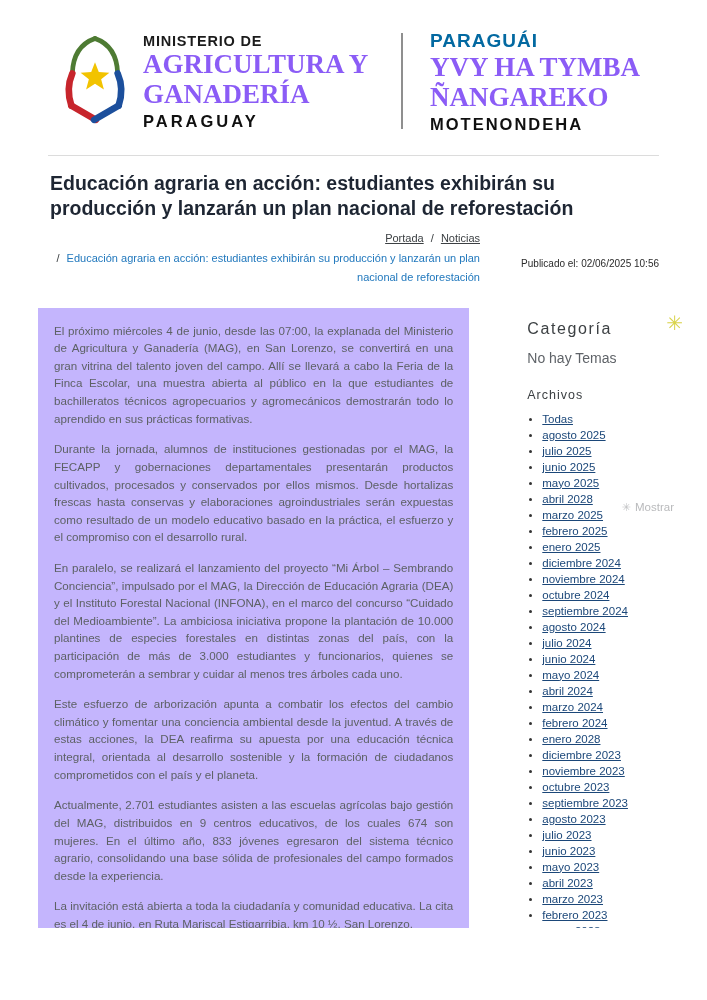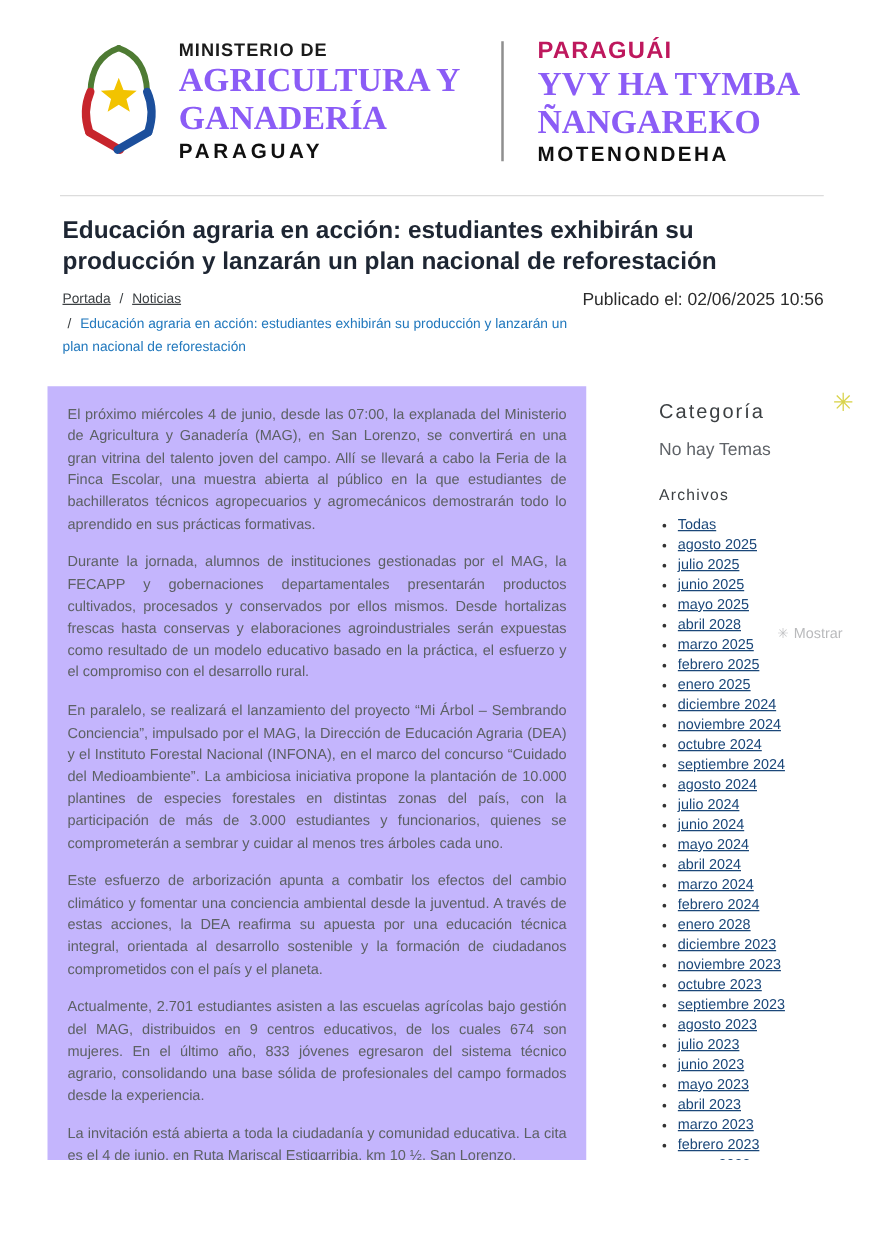--- a/index.html
+++ b/index.html
@@ -19,21 +19,21 @@
     align-items: flex-start;
     padding: 30px 40px 0 57px;
   }
   .logo-wrap { flex: 0 0 auto; }
   .h-text { margin-left: 10px; }
   .h-left { width: 252px; }
   .line-small  { font-size: 14.5px; font-weight: 700; letter-spacing: 0.8px; color: #1b1b1b; margin-top: 3px; }
   .line-big    { font-family: "Liberation Serif", serif; font-size: 27px; font-weight: 700; color: #8b5cf6; line-height: 1.12; }
   .line-country{ font-size: 16.5px; font-weight: 800; letter-spacing: 3px; color: #101010; margin-top: 3px; }
   .h-divider { width: 2px; height: 96px; background: #8f8f8f; margin: 3px 17px 0 6px; }
-  .line-guarani-top { font-size: 19px; font-weight: 800; letter-spacing: 1px; color: #be185d; }
+  .line-guarani-top { font-size: 19px; font-weight: 800; letter-spacing: 1px; color: #0369a1; }
   .line-guarani-bottom { font-size: 16.5px; font-weight: 800; letter-spacing: 2px; color: #101010; margin-top: 3px; }
 
   .header-rule {
     border: none;
     border-top: 1px solid #dcdcdc;
     margin: 17px 48px 0 48px;
   }
 
   
   .page-title {
@@ -41,27 +41,28 @@
     font-size: 19.5px;
     font-weight: 700;
     line-height: 1.28;
     color: #1e2633;
   }
   .meta-row {
     display: flex;
     justify-content: space-between;
     align-items: flex-start;
     margin: 0 48px 0 50px;
+    text-align: right;
   }
   .breadcrumb { width: 430px; font-size: 11px; color: #3c4043; line-height: 1.75; }
   .breadcrumb a { color: #3c4043; text-decoration: underline; cursor: pointer; }
   .breadcrumb .sep { margin: 0 4px; color: #3c4043; }
   .bc-current { margin-top: 1px; }
   .bc-current a.current { color: #2178bd; text-decoration: none; }
-  .published { font-size: 14px; color: #2b2b2b; white-space: nowrap; padding-top: 1px; }
+  .published { font-size: 10px; color: #2b2b2b; white-space: nowrap; padding-top: 1px; margin-top: 28px; }
 
   
   .content-row {
     display: flex;
     align-items: flex-start;
     margin: 20px 28px 0 38px;
     gap: 58px;
   }
   .article-body {
     width: 432px;

